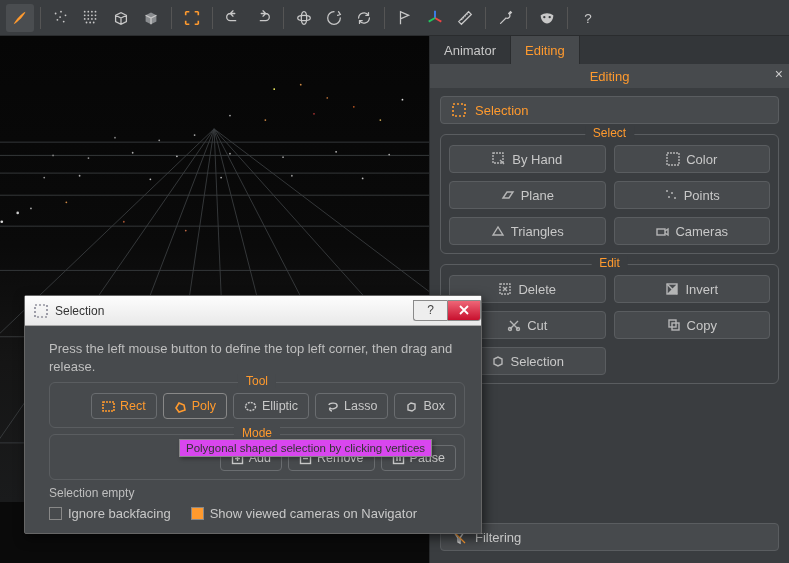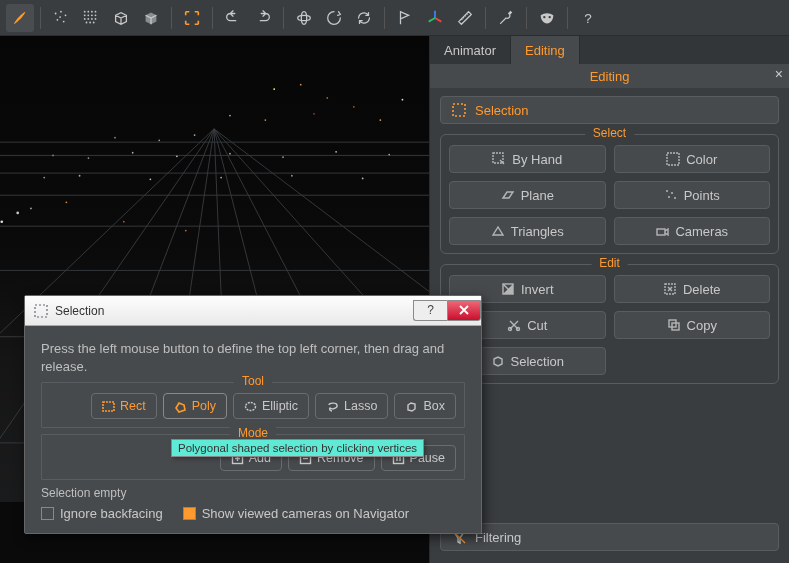--- a/index.html
+++ b/index.html
@@ -37,29 +37,29 @@
 
   
   .dialog { position:absolute; left:24px; top:295px; width:458px; background:#474a4d; border:1px solid #666; border-radius:2px; box-shadow: 2px 4px 12px rgba(0,0,0,.6); }
   .dlg-titlebar { height:30px; background: linear-gradient(#fdfdfd,#e9e9e9); display:flex; align-items:center; padding:0 0 0 8px; border-bottom:1px solid #aaa; }
   .dlg-titlebar .ic { width:16px;height:16px; margin-right:6px; }
   .dlg-title { font-size:12px; color:#333; flex:1; }
   .dlg-tb-btns { display:flex; gap:0; }
   .dlg-tb-btn { width:34px; height:21px; border:1px solid #8a8a8a; background:#eee; display:flex;align-items:center;justify-content:center; font-size:12px; color:#444; cursor:pointer; margin-top:-1px;}
   .dlg-tb-btn.help { border-radius: 0 0 0 3px; border-right:none;}
   .dlg-tb-btn.close { border-radius: 0 0 3px 0; background: linear-gradient(#e67, #c8102e); color:#fff; font-weight:bold; }
-  .dlg-body { padding: 14px 16px 12px; color:#c8c8c8; font-size:13px; }
+  .dlg-body { padding: 14px 16px 12px; color:#c8c8c8; font-size:13px;margin-left:8px; }
   .dlg-instr { line-height:1.4; margin-bottom:6px; color:#bfbfbf; }
-  .dlg-fieldset { border:1px solid #5a5d60; border-radius:1px; padding:10px 8px 8px; margin-bottom:6px; position:relative; }
+  .dlg-fieldset { border:1px solid #5a5d60; border-radius:6px; padding:10px 8px 8px; margin-bottom:6px; position:relative; }
   .dlg-legend { position:absolute; top:-9px; left:50%; transform:translateX(-50%); background:#474a4d; padding:0 8px; font-size:12px; color:#ff9a2e; }
   .tool-row { display:flex; gap:6px; justify-content:flex-end; }
   .tbtn { height:26px; padding:0 10px; background:#474a4d; border:1px solid #6a6d70; border-radius:4px; font-size:12.5px; color:#c8c8c8; display:flex;align-items:center;gap:5px;cursor:pointer; }
   .tbtn.active { color:#ff9a2e; border-color:#888; }
   .tbtn .ic { width:13px;height:13px; }
-  .tooltip { position:absolute; left:146px; top:113px; background:#5eead4; border:1px solid #888; padding:2px 6px; font-size:11.5px; color:#333; white-space:nowrap; z-index:10; box-shadow: 2px 2px 4px rgba(0,0,0,.3);}
+  .tooltip { position:absolute; left:146px; top:113px; background:#d946ef; border:1px solid #888; padding:2px 6px; font-size:11.5px; color:#333; white-space:nowrap; z-index:10; box-shadow: 2px 2px 4px rgba(0,0,0,.3);}
   .status-line { font-size:12px; color:#bfbfbf; margin: 4px 0 6px; }
   .check-row { display:flex; align-items:flex-start; gap:20px; font-size:13px; color:#c8c8c8; }
   .chk { width:13px;height:13px; border:1px solid #888; background:#474a4d; display:inline-flex;align-items:center;justify-content:center; margin-right:6px; vertical-align:middle; }
   .chk.checked { background:#ff9a2e; }
   .chk-label { display:inline-flex; align-items:center; cursor:pointer;}
 
   
   .stroke { stroke:#c8c8c8; stroke-width:1.4; fill:none; }
   .stroke-o { stroke:#ff9a2e; stroke-width:1.6; fill:none; }
 </style>
@@ -329,32 +329,32 @@
               <span>Cameras</span>
             </div>
         </div>
       </div>
 
       <div class="fieldset">
         <div class="fieldset-legend">Edit</div>
         <div class="btn-grid">
           <div class="pbtn">
               <span class="ic"><svg viewBox="0 0 14 14">
+                  <rect x="2" y="2" width="10" height="10" class="stroke" stroke-dasharray="2 1"></rect>
+                  <path d="M5 5l4 4M9 5l-4 4" class="stroke"></path>
+                </svg></span>
+              <span>Delete</span>
+            </div>
+          <div class="pbtn">
+              <span class="ic"><svg viewBox="0 0 14 14">
                   <rect x="2" y="2" width="10" height="10" class="stroke"></rect>
                   <path d="M2 2l10 10" class="stroke"></path>
                   <path d="M2 12L12 2 12 12z" fill="#c8c8c8"></path>
                 </svg></span>
               <span>Invert</span>
-            </div>
-          <div class="pbtn">
-              <span class="ic"><svg viewBox="0 0 14 14">
-                  <rect x="2" y="2" width="10" height="10" class="stroke" stroke-dasharray="2 1"></rect>
-                  <path d="M5 5l4 4M9 5l-4 4" class="stroke"></path>
-                </svg></span>
-              <span>Delete</span>
             </div>
           <div class="pbtn">
               <span class="ic"><svg viewBox="0 0 14 14">
                   <path d="M3 3l8 8M11 3l-8 8" class="stroke"></path>
                   <circle cx="3" cy="11" r="1.5" class="stroke"></circle>
                   <circle cx="11" cy="11" r="1.5" class="stroke"></circle>
                 </svg></span>
               <span>Cut</span>
             </div>
           <div class="pbtn">

